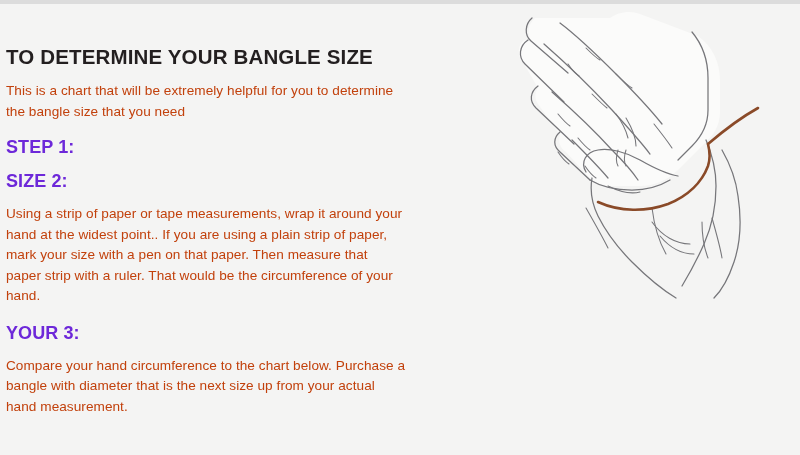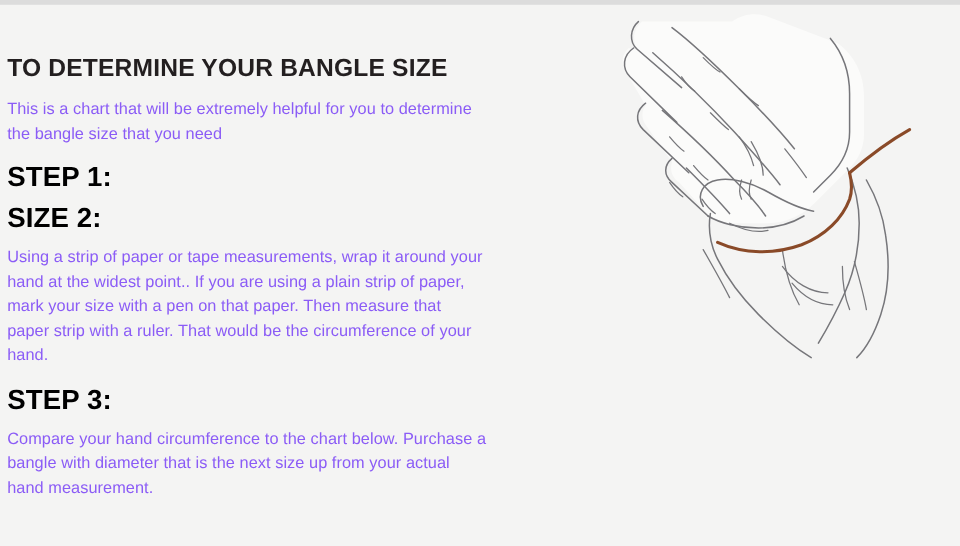--- a/index.html
+++ b/index.html
@@ -48,32 +48,32 @@
   h1.guide-title {
     font-size: 20.5px;
     line-height: 25px;
     font-weight: bold;
     color: #231f20;
     letter-spacing: 0.15px;
     margin: 0 0 12px 0;
     font-family: "Liberation Sans", sans-serif;
   }
   h2.step-title {
-    font-size: 23px;
+    font-size: 18px;
     line-height: 22px;
     font-weight: bold;
-    color: #000000;
+    color: #6d28d9;
     letter-spacing: 0.1px;
     margin: 0 0 12px 0;
     font-family: "Liberation Sans", sans-serif;
   }
   p.body-text {
     font-size: 13.6px;
     line-height: 20.5px;
-    color: #8b5cf6;
+    color: #c2410c;
     margin: 0 0 15px 0;
     font-weight: normal;
     letter-spacing: 0.05px;
     font-family: "Liberation Sans", sans-serif;
   }
   p.body-text.tight {
     margin-bottom: 14px;
   }
   .illustration {
     position: absolute;
@@ -126,21 +126,21 @@
 
       <p class="body-text tight">This is a chart that will be extremely helpful for you to determine the bangle size that you need</p>
 
       <h2 class="step-title">STEP 1:</h2>
 
 
       <h2 class="step-title">SIZE 2:</h2>
 
       <p class="body-text">Using a strip of paper or tape measurements, wrap it around your hand at the widest point.. If you are using a plain strip of paper, mark your size with a pen on that paper. Then measure that paper strip with a ruler. That would be the circumference of your hand.</p>
 
-      <h2 class="step-title">STEP 3:</h2>
+      <h2 class="step-title">YOUR 3:</h2>
 
       <p class="body-text">Compare your hand circumference to the chart below. Purchase a bangle with diameter that is the next size up from your actual hand measurement.</p>
 
     </div>
   </div>
 
   <div class="illustration">
     <svg viewBox="0 0 360 455" xmlns="http://www.w3.org/2000/svg">
 
       <path class="hand-fill" d="M95 18

